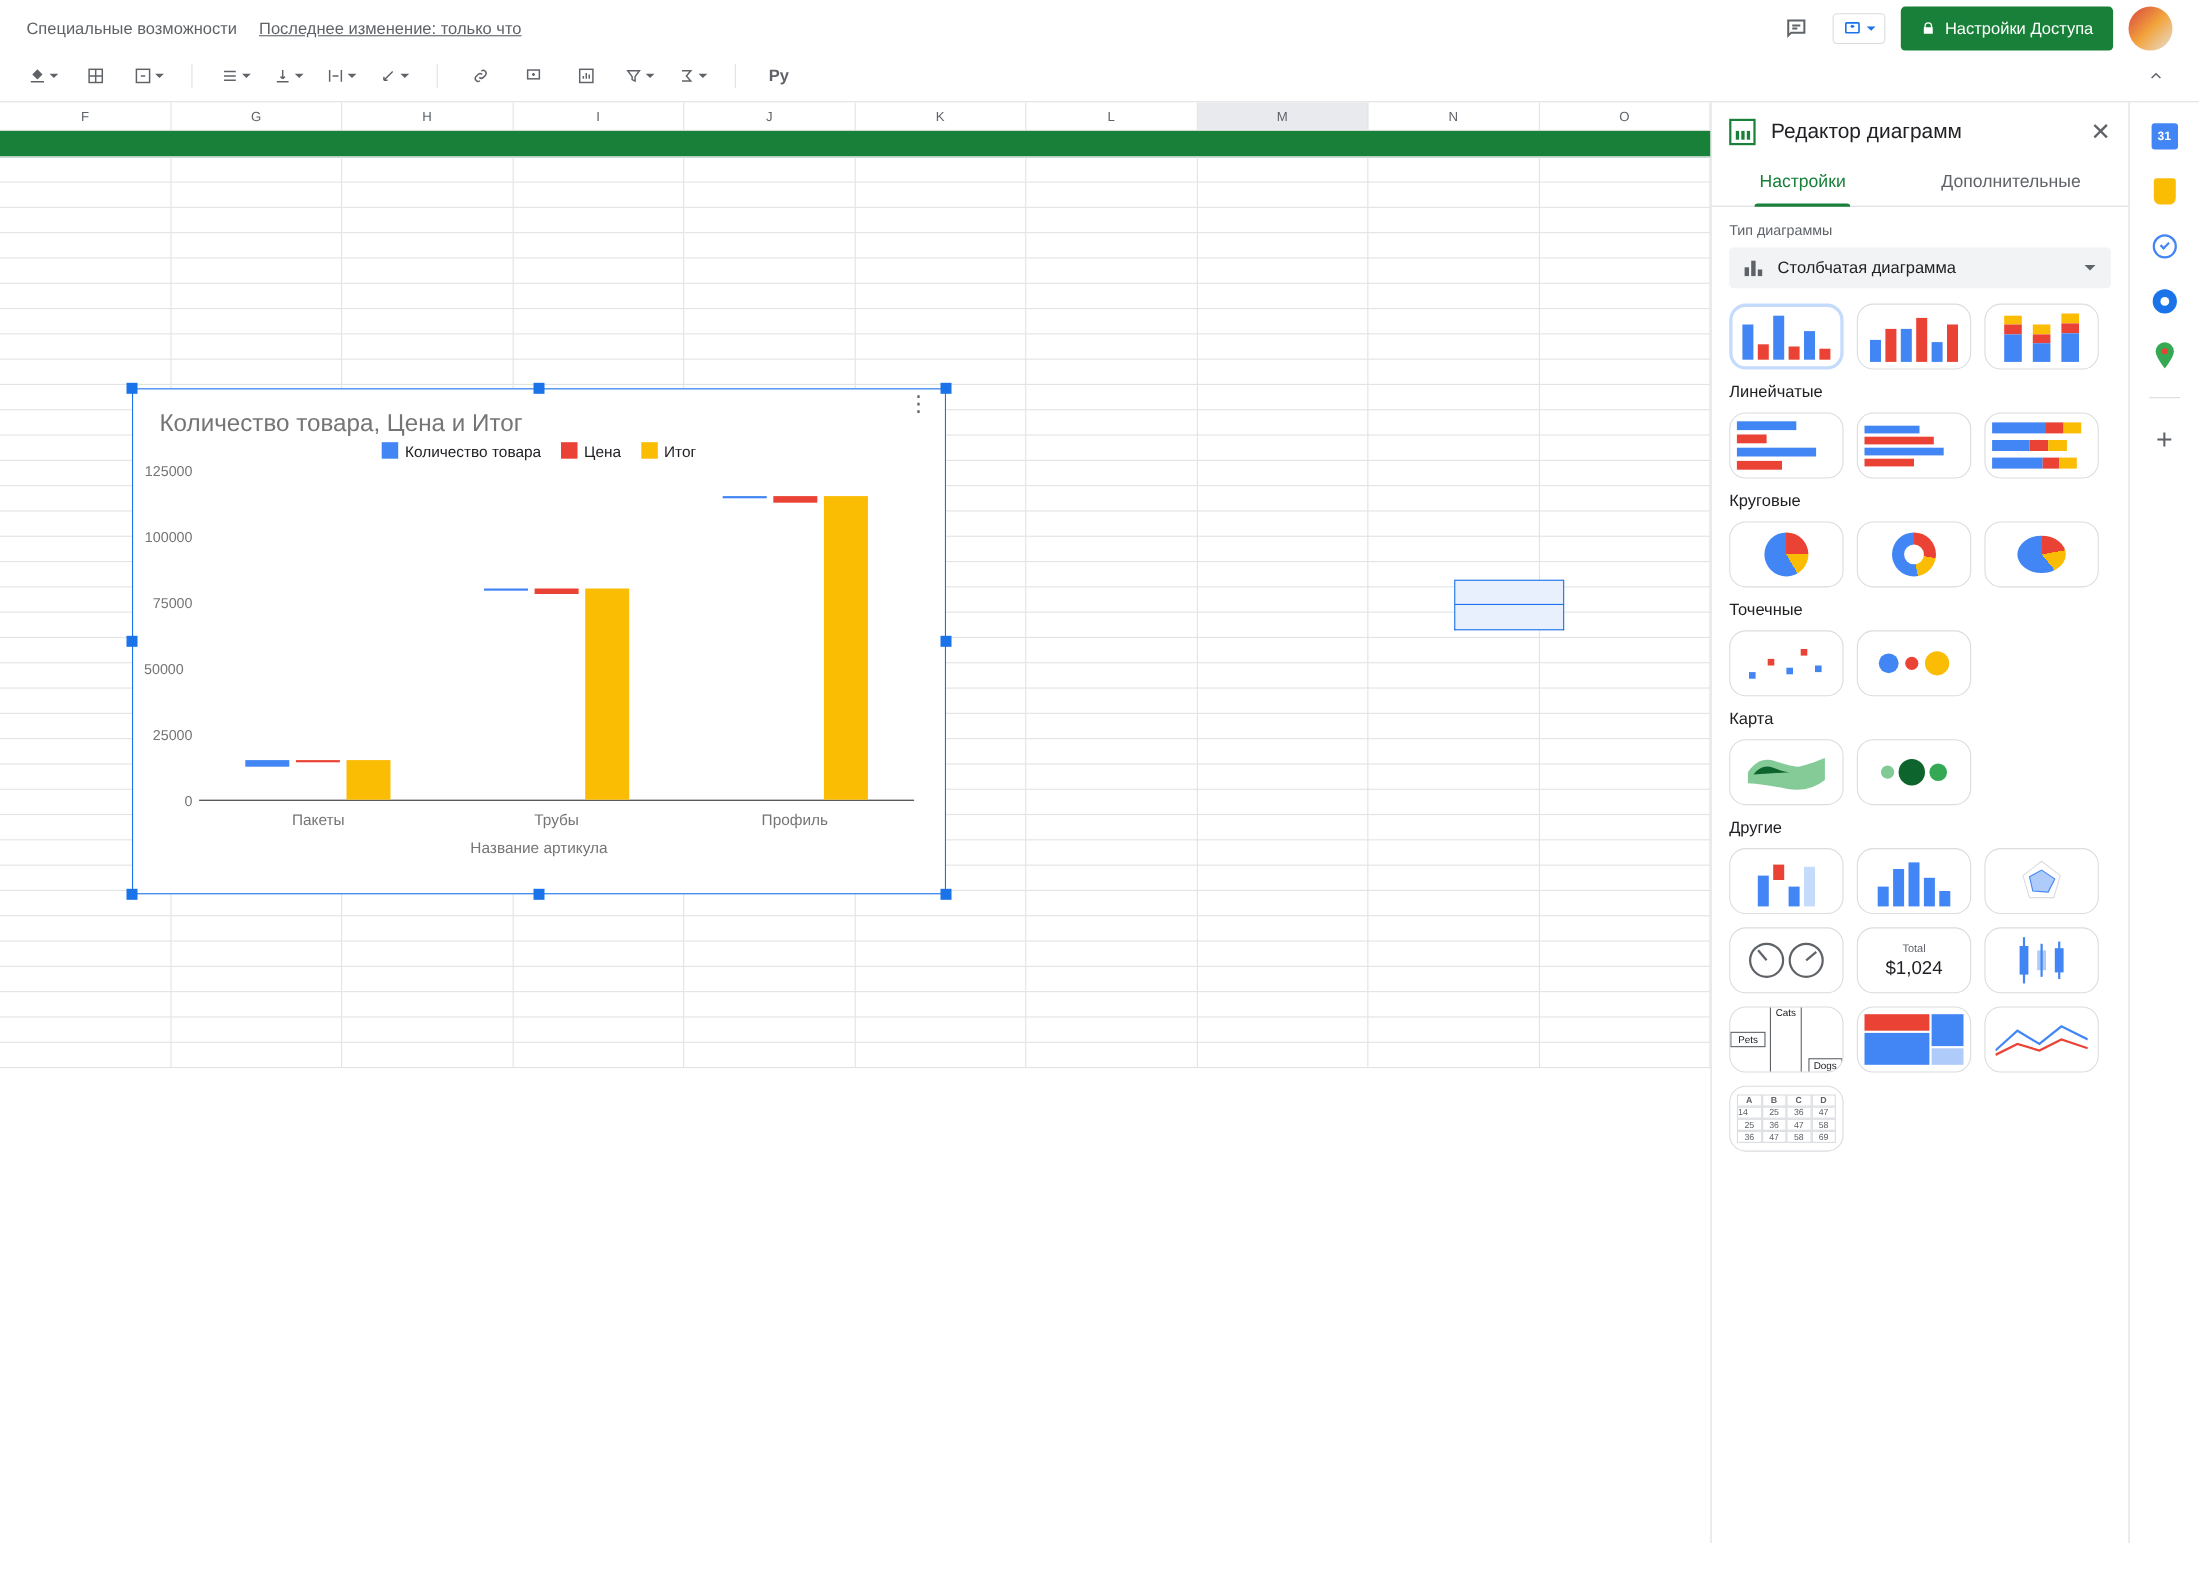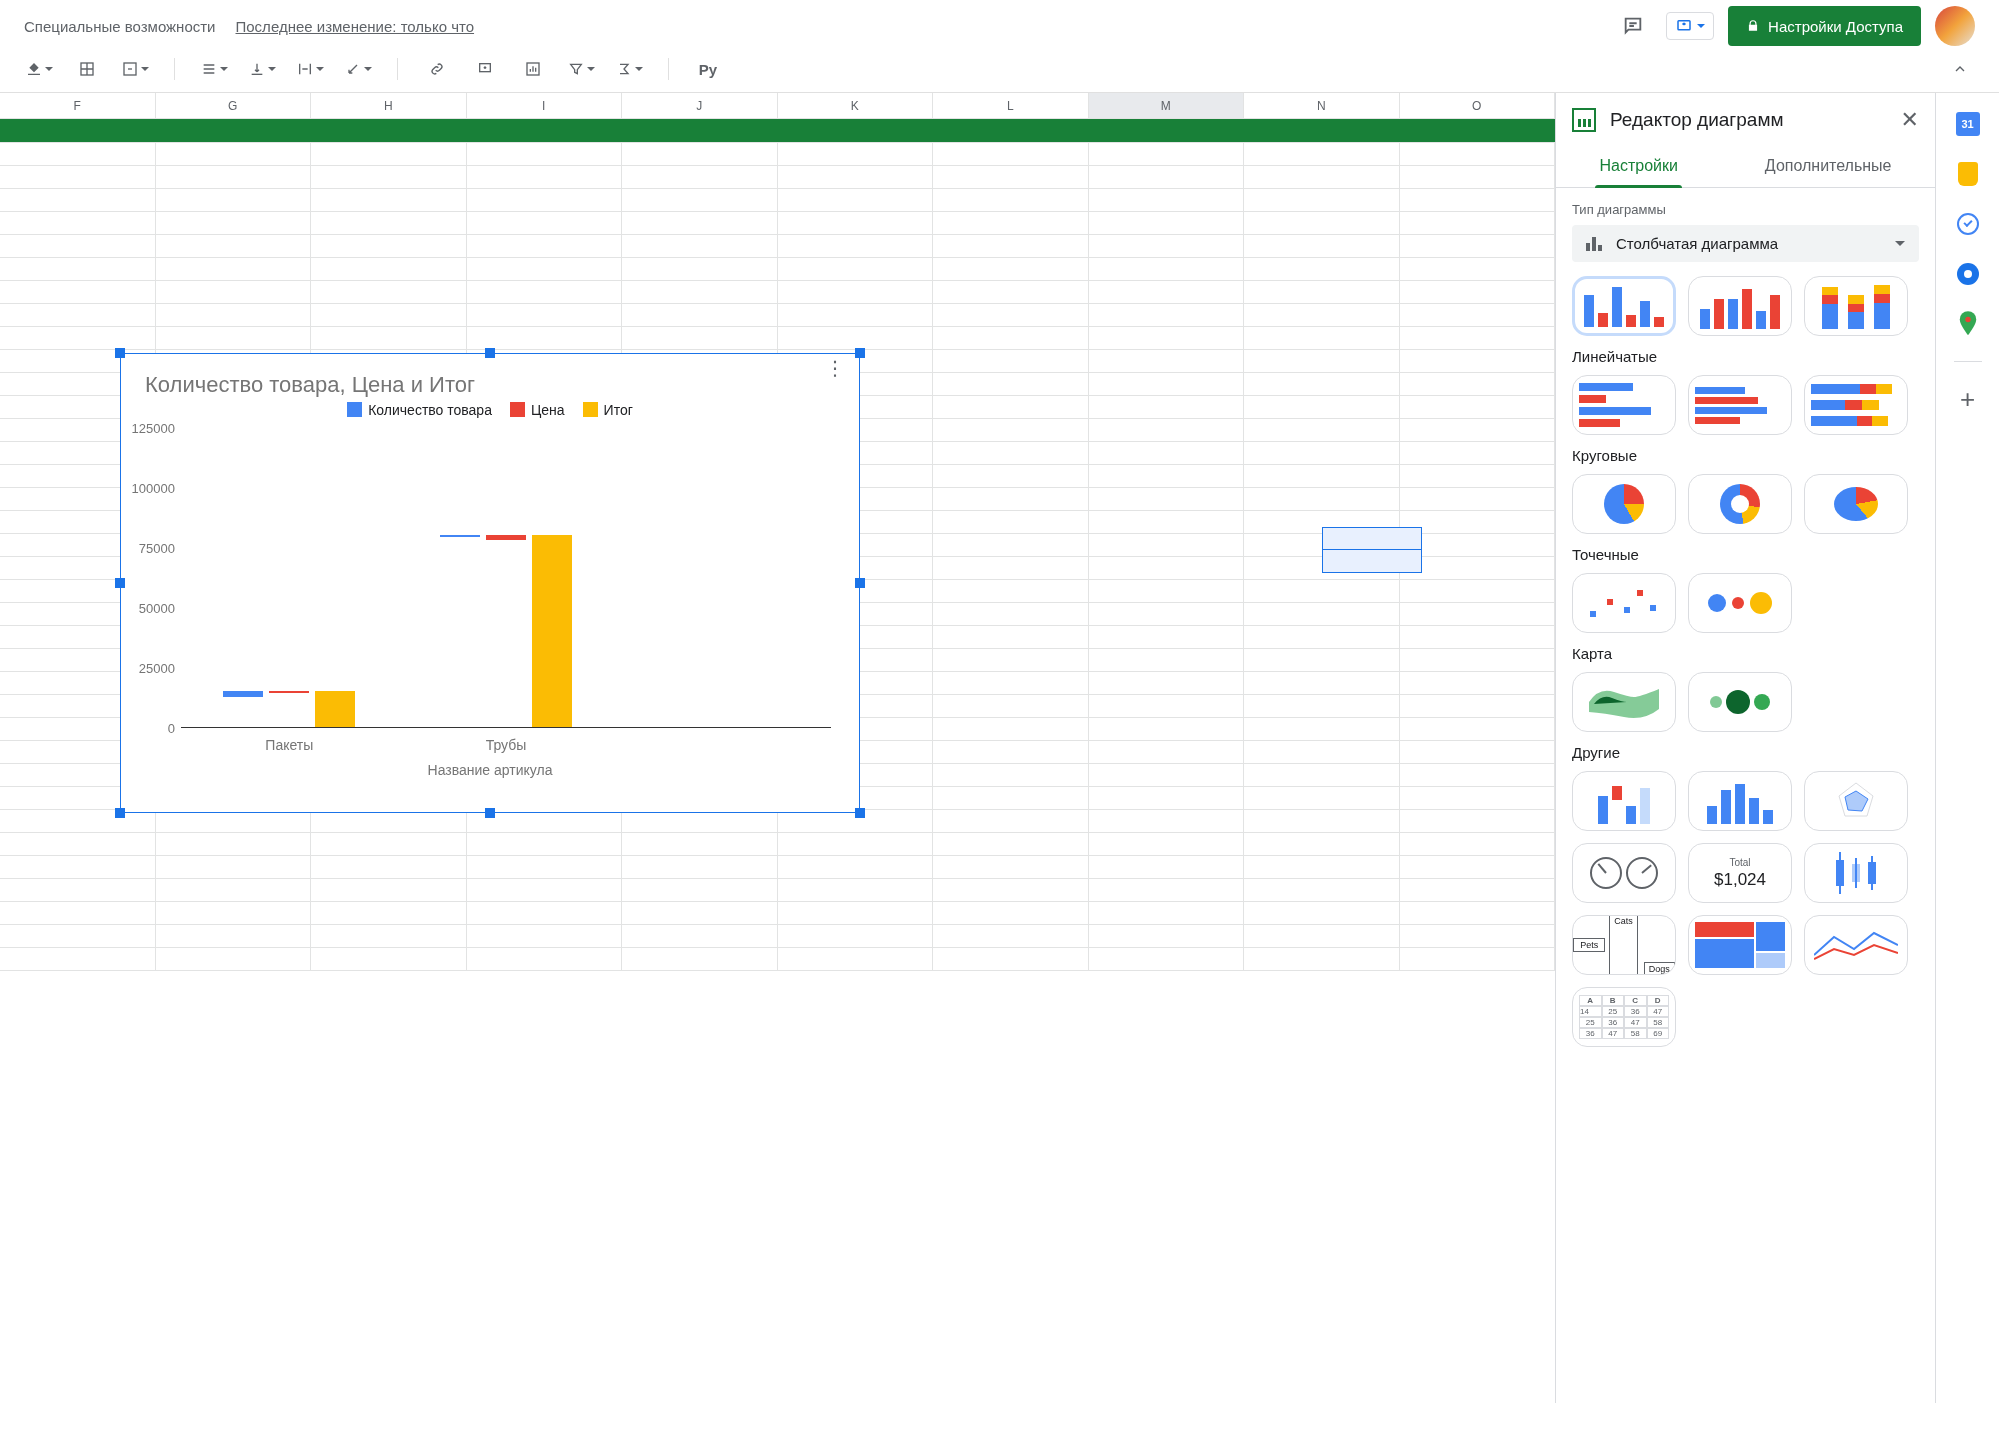--- a/index.html
+++ b/index.html
@@ -656,36 +656,42 @@
       <div class="legend" id="legend">
           <span><span class="lbox" style="background: rgb(66, 133, 244);"></span>Количество товара</span>
           <span><span class="lbox" style="background: rgb(234, 67, 53);"></span>Цена</span>
           <span><span class="lbox" style="background: rgb(251, 188, 4);"></span>Итог</span>
         </div>
       <div class="plot" id="plot">
         <div class="plotframe"></div>
         <div class="baseline"></div>
       <div class="ytick" style="bottom: 0%;">0</div>
           <div class="ytick" style="bottom: 20%;">25000</div>
-          <div class="ytick" style="bottom: 40%;">50000</div>
+          <div class="ytick" style="bottom: 40%; text-align: center;">50000</div>
           <div class="ytick" style="bottom: 60%;">75000</div>
           <div class="ytick" style="bottom: 80%;">100000</div>
           <div class="ytick" style="bottom: 100%;">125000</div>
           <div class="bargroup" style="left: 0%;">
             <div class="bar" style="background: rgb(66, 133, 244); height: 6px;"></div>
             <div class="bar" style="background: rgb(234, 67, 53); height: 2px;"></div>
             <div class="bar" style="background: rgb(251, 188, 4); height: 36px;"></div>
             <div class="xlab">Пакеты</div>
           </div>
           <div class="bargroup" style="left: 33.33%;">
             <div class="bar" style="background: rgb(66, 133, 244); height: 2px;"></div>
             <div class="bar" style="background: rgb(234, 67, 53); height: 4.8px;"></div>
             <div class="bar" style="background: rgb(251, 188, 4); height: 192px;"></div>
             <div class="xlab">Трубы</div>
           </div>
+          <div class="bargroup" style="left: 66.66%;">
+            <div class="bar" style="background: rgb(66, 133, 244); height: 2px;"></div>
+            <div class="bar" style="background: rgb(234, 67, 53); height: 6px;"></div>
+            <div class="bar" style="background: rgb(251, 188, 4); height: 276px;"></div>
+            <div class="xlab">Профиль</div>
+          </div>
         </div>
       <div class="xtitle">Название артикула</div>
     </div>
   </div>
 
   <div class="panel">
     <div class="phead">
       <div class="plogo"></div>
       <div class="ptitle">Редактор диаграмм</div>
       <div class="pclose">✕</div>

